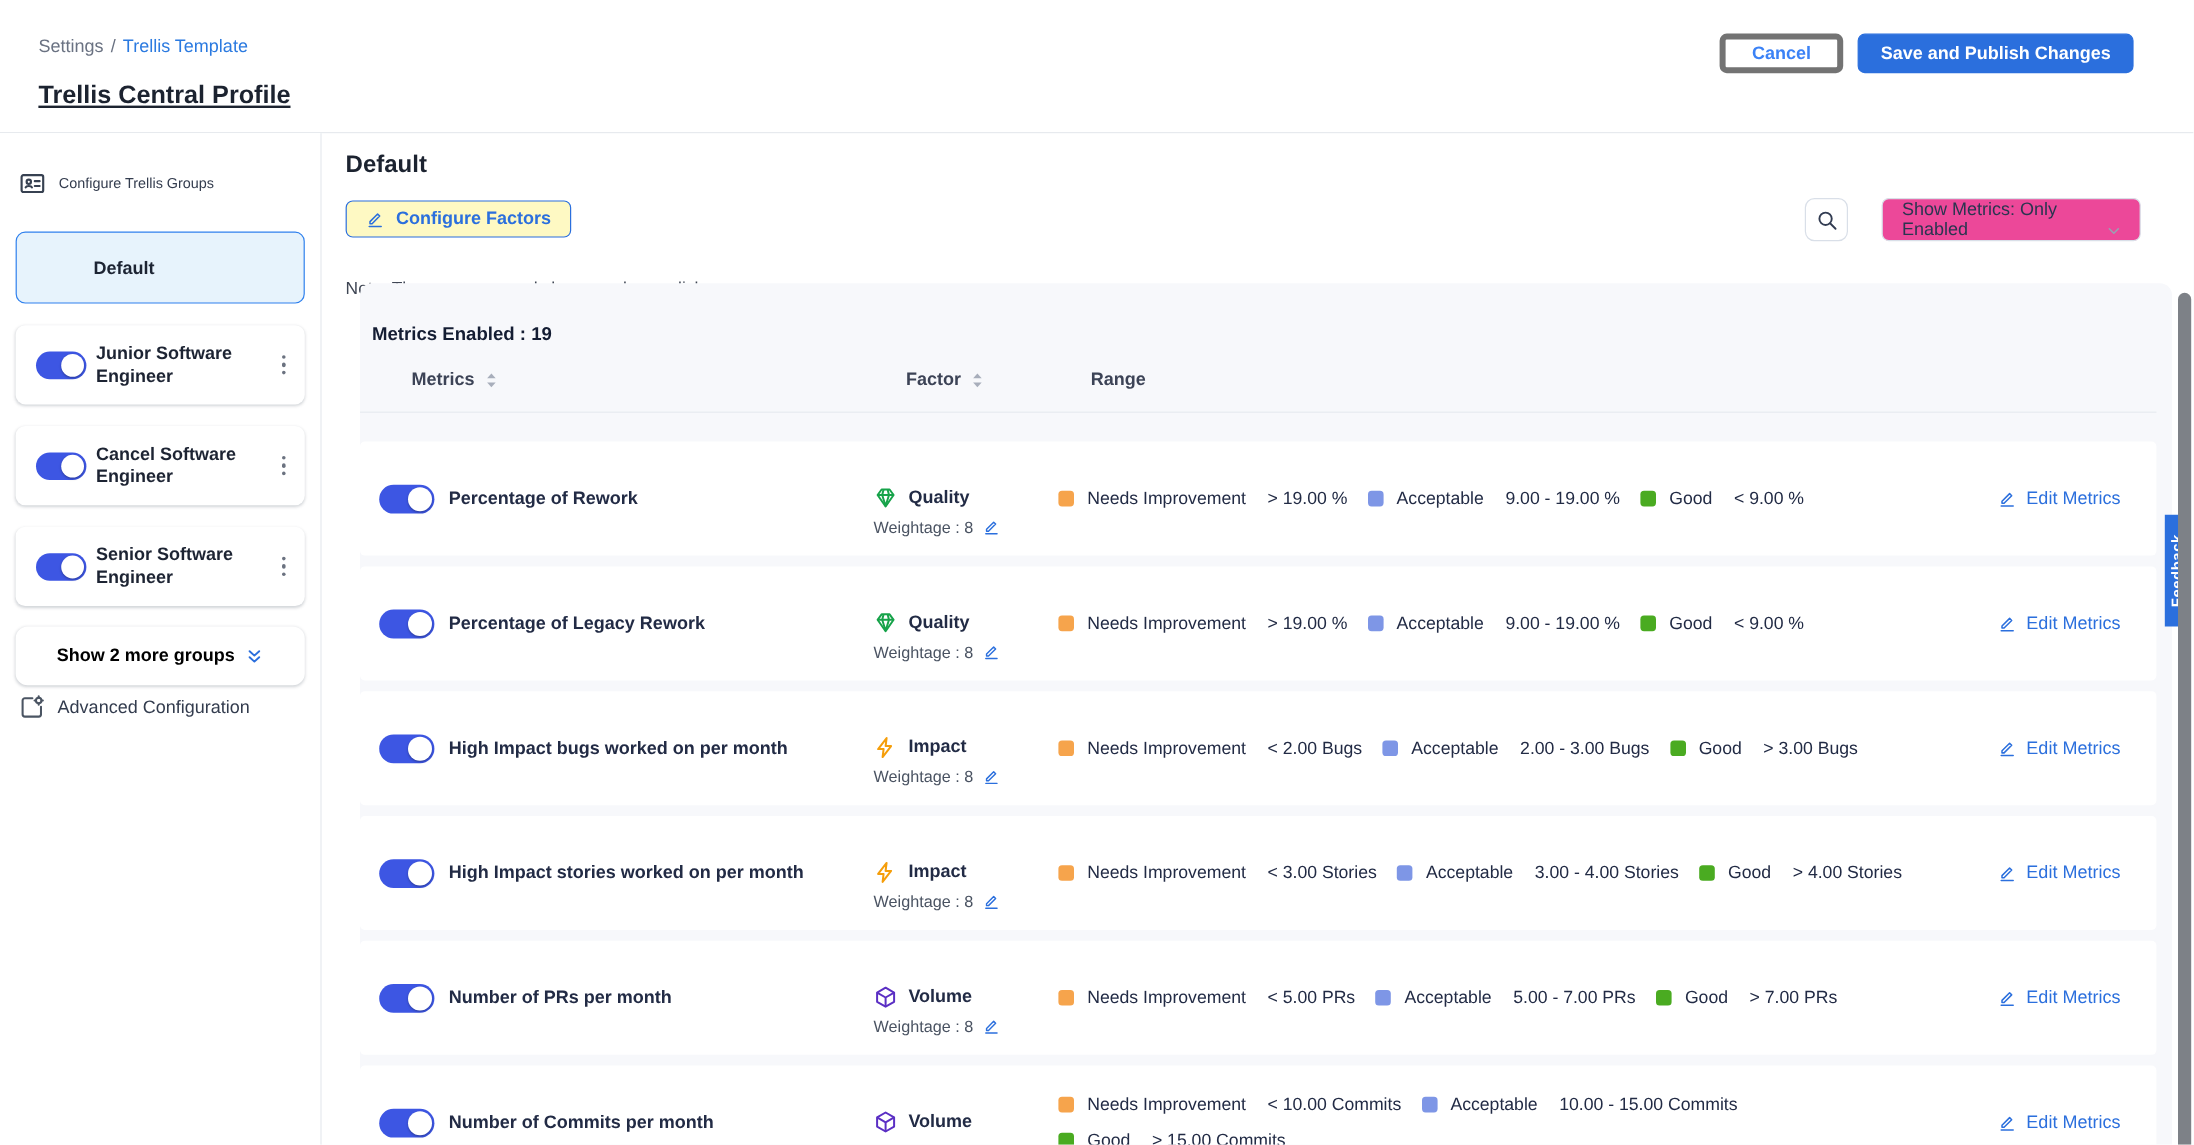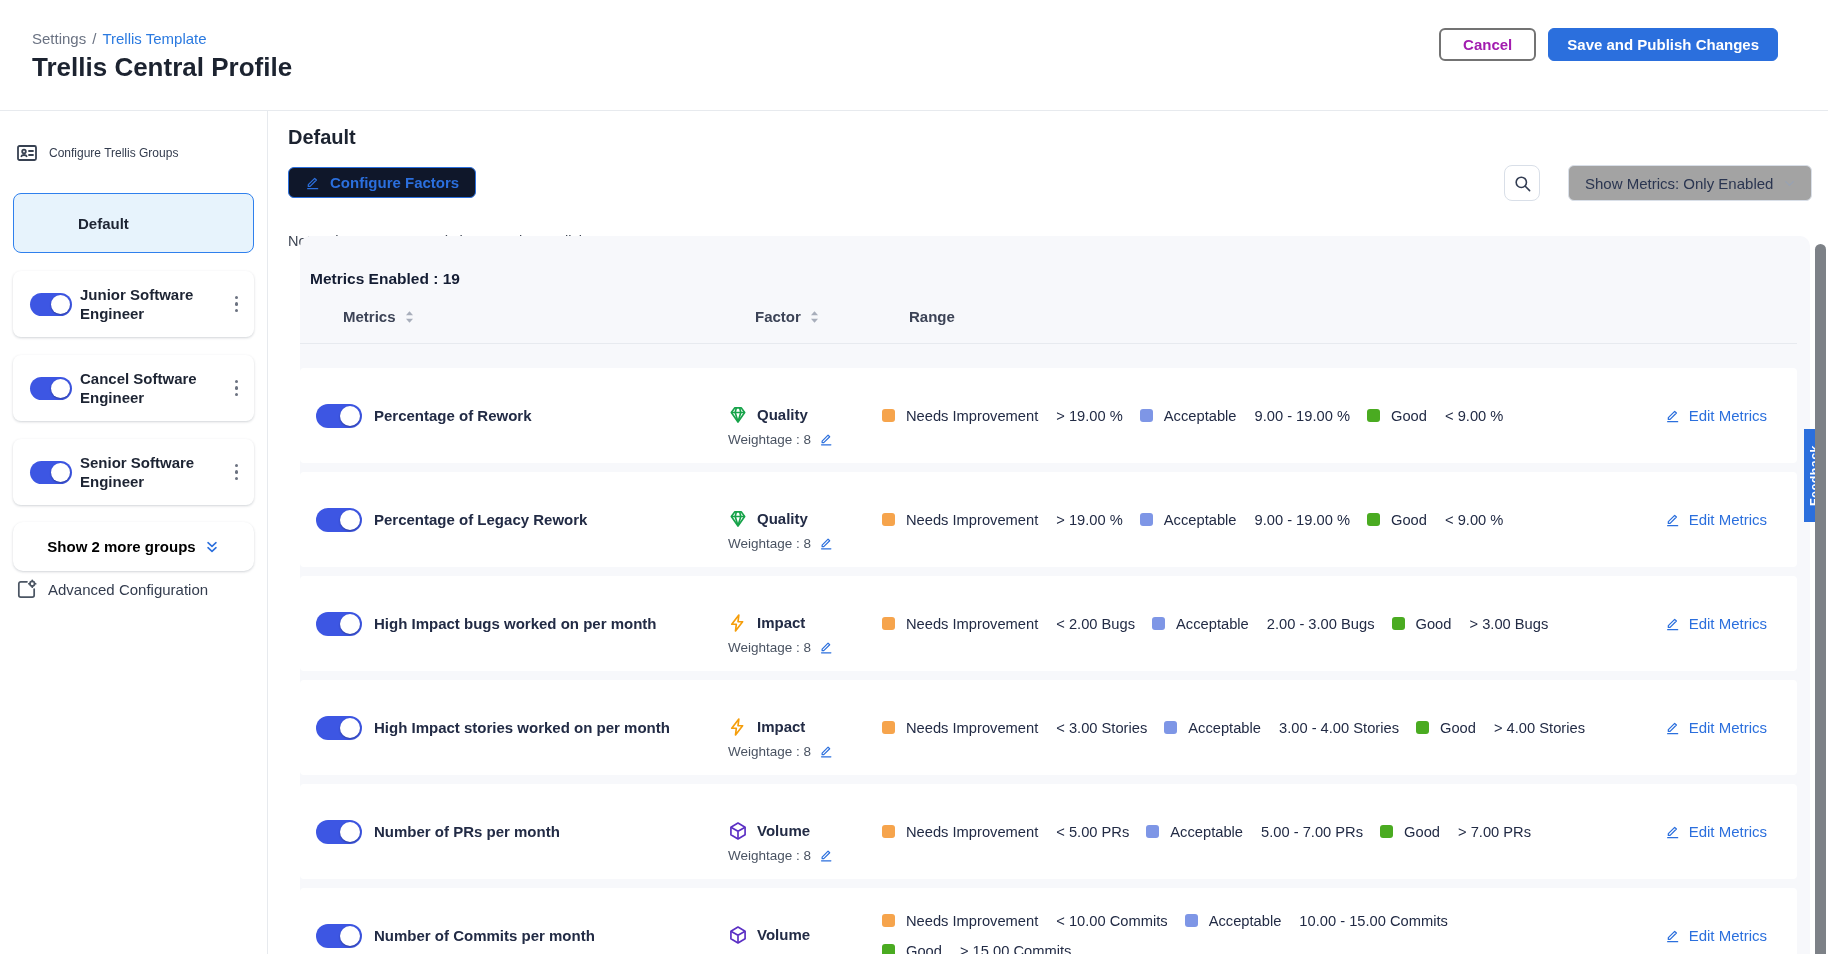--- a/index.html
+++ b/index.html
@@ -8,24 +8,24 @@
     font-family:"Liberation Sans",sans-serif;background:#fff;color:#222b45;
     -webkit-font-smoothing:antialiased;
   }
   *{box-sizing:border-box;}
   svg{display:block;}
 
   
   .app-header{position:absolute;top:0;left:0;right:0;height:111px;background:#fff;border-bottom:1px solid #e7eaee;}
   .crumbs{position:absolute;left:32px;top:30px;font-size:15px;color:#6a7282;display:flex;gap:6px;}
   .crumb-current{color:#2b7ae0;cursor:pointer;}
-  .page-title{position:absolute;left:32px;top:52px;font-size:26px;font-weight:700;color:#1c2330;margin:0;}
+  .page-title{position:absolute;left:32px;top:68px;font-size:21px;font-weight:700;color:#1c2330;margin:0;text-decoration:underline;}
   .header-actions{position:absolute;top:28px;right:50px;display:flex;gap:12px;}
   .btn{height:33px;border-radius:6px;font-size:15px;font-weight:600;display:inline-flex;align-items:center;justify-content:center;cursor:pointer;font-family:inherit;}
-  .btn-cancel{background:#fff;border:2px solid #737373;color:#a21caf;padding:1px 22px;}
+  .btn-cancel{background:#fff;border:5px solid #737373;color:#3b82f6;padding:1px 22px;}
   .btn-save{background:#2b6fdd;border:1px solid #2b6fdd;color:#fff;padding:0 18px;}
 
   
   .sidebar{position:absolute;left:0;top:111px;width:268px;bottom:0;background:#fff;border-right:1px solid #e7eaee;padding:0 13px;}
   .side-head{display:flex;align-items:center;gap:10px;margin:30px 0 0 2px;color:#333c4e;font-size:12px;}
   .add-box{margin-top:22px;height:60px;border:2px dashed #c9d2dd;border-radius:8px;display:flex;align-items:center;justify-content:center;gap:10px;color:#3f4654;font-weight:700;font-size:15px;background:#fff;cursor:pointer;}
   .card-shadow{background:#fff;border-radius:8px;box-shadow:0 1px 3px rgba(23,32,58,.14),0 1px 2px rgba(23,32,58,.06);}
   .default-card{margin-top:28px;height:60px;background:#e7f3fc;border:1px solid #2f80ed;border-radius:8px;display:flex;align-items:center;padding-left:64px;font-weight:700;color:#1d2433;font-size:15px;cursor:pointer;}
   .group-card{margin-top:18px;height:66px;display:flex;align-items:center;padding:0 10px 0 17px;gap:8px;cursor:pointer;}
   .group-name{flex:1;width:122px;font-weight:700;font-size:15px;line-height:19px;color:#1d2433;}
@@ -35,24 +35,24 @@
   .advanced{display:flex;gap:10px;margin:7px 0 0 2px;align-items:center;color:#333c4e;font-size:15px;cursor:pointer;}
 
   
   .toggle{width:46px;height:24px;border-radius:13px;background:#3d56e3;position:relative;display:inline-block;flex:none;cursor:pointer;}
   .toggle .knob{position:absolute;right:2px;top:2px;width:20px;height:20px;border-radius:50%;background:#fff;box-shadow:0 1px 2px rgba(0,0,0,.3);}
   .toggle.sm{width:42px;height:23px;}
   .toggle.sm .knob{width:19px;height:19px;}
 
   
   .main-title{position:absolute;left:288px;top:126px;font-size:20px;font-weight:700;color:#1c2330;margin:0;}
-  .btn-configure{position:absolute;left:288px;top:167px;height:31px;padding:0 16px;background:#0f172a;border:1px solid #2b6fdd;border-radius:6px;color:#2b6fdd;font-size:15px;font-weight:600;display:inline-flex;align-items:center;gap:9px;cursor:pointer;font-family:inherit;}
+  .btn-configure{position:absolute;left:288px;top:167px;height:31px;padding:0 16px;background:#fef9c3;border:1px solid #2b6fdd;border-radius:6px;color:#2b6fdd;font-size:15px;font-weight:600;display:inline-flex;align-items:center;gap:9px;cursor:pointer;font-family:inherit;}
   .note{position:absolute;left:288px;top:218px;font-size:14.5px;color:#3f4654;}
   .search-btn{position:absolute;left:1504px;top:165px;width:36px;height:36px;border-radius:8px;border:1px solid #d9dfe8;background:#fff;display:flex;align-items:center;justify-content:center;cursor:pointer;}
-  .filter-dd{position:absolute;left:1568px;top:165px;width:244px;height:36px;border-radius:6px;border:1px solid #d9dfe8;background:#a3a3a3;display:flex;align-items:center;justify-content:space-between;padding:0 14px 0 16px;font-size:15px;color:#2a3550;cursor:pointer;}
+  .filter-dd{position:absolute;left:1568px;top:165px;width:216px;height:36px;border-radius:6px;border:1px solid #d9dfe8;background:#ec4899;display:flex;align-items:flex-end;justify-content:space-between;padding:0 14px 0 16px;font-size:15px;color:#2a3550;cursor:pointer;}
 
   .panel{position:absolute;left:300px;top:236px;width:1510px;bottom:0;background:#f7f8fb;border-radius:10px 10px 0 0;overflow:hidden;}
   .metrics-enabled{margin:34px 0 0 10px;font-size:15.5px;font-weight:700;color:#141d33;}
   .thead{display:grid;grid-template-columns:404px 150px 767px 130px;width:1497px;margin-top:20px;padding:0 30px 18px 16px;border-bottom:1px solid #e7eaef;font-size:15px;font-weight:700;color:#3c4356;}
   .th{display:flex;align-items:center;gap:8px;margin-left:27px;}
   .th.factor{padding-left:8px;}
   .th.range{padding-left:12px;}
   .rows{margin-top:24px;}
   .metric-row{display:grid;grid-template-columns:48px 356px 150px 767px 130px;align-items:center;background:#fff;min-height:95px;margin-bottom:9px;border-radius:4px;padding:0 30px 0 16px;width:1497px;}
   .metric-name{padding-left:10px;font-size:15px;font-weight:700;color:#222b45;}

